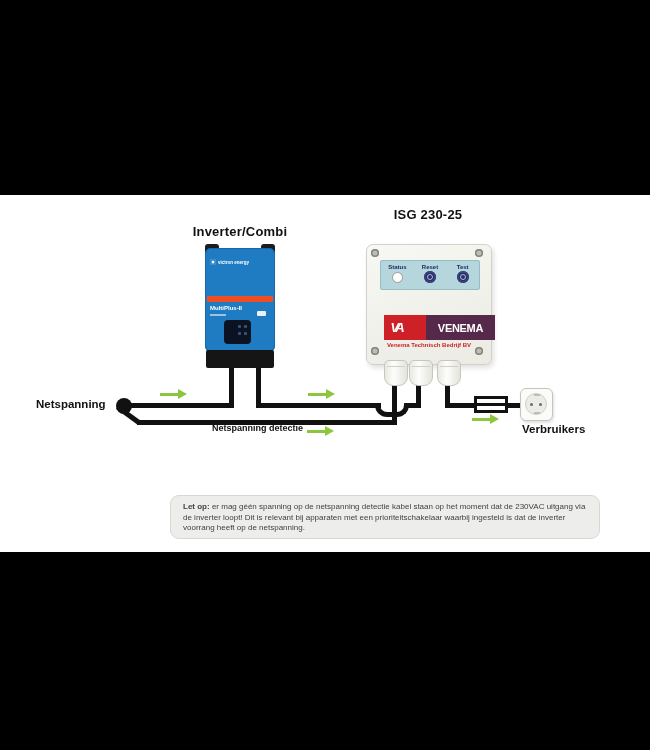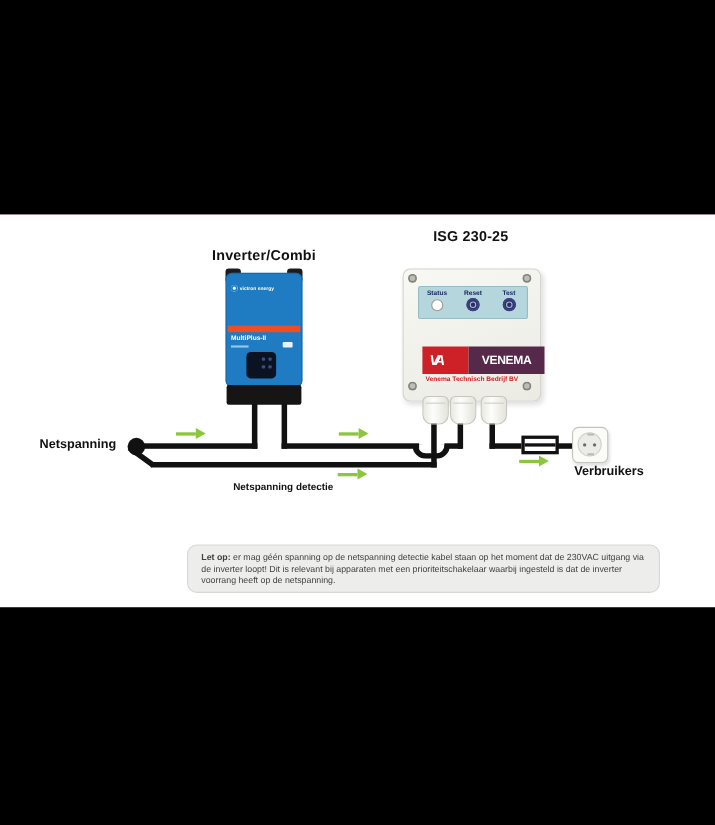--- a/index.html
+++ b/index.html
@@ -134,21 +134,21 @@
     <div class="arrow" style="left:307px;top:231px;">
         <div class="line"></div>
         <div class="head"></div>
       </div>
     <div class="arrow" style="left:472px;top:219px;">
         <div class="line"></div>
         <div class="head"></div>
       </div>
 
     <div class="diagram-label lbl-bold" style="left:36px;top:203px;">Netspanning</div>
-    <div class="diagram-label lbl-small" style="left:212px;top:242px;">Netspanning detectie</div>
+    <div class="diagram-label lbl-small" style="left:212px;top:228px;">Netspanning detectie</div>
     <div class="diagram-label lbl-bold" style="left:522px;top:228px;">Verbruikers</div>
 
     <div class="bracket" style="left:205px;top:49px;"></div>
     <div class="bracket" style="left:261px;top:49px;"></div>
     <div class="inv-body" style="top:53px;">
       <div class="vlogo">
         <div class="vlogo-circle"></div>
         <div class="vlogo-text">victron energy</div>
       </div>
       <div class="stripe"></div>

